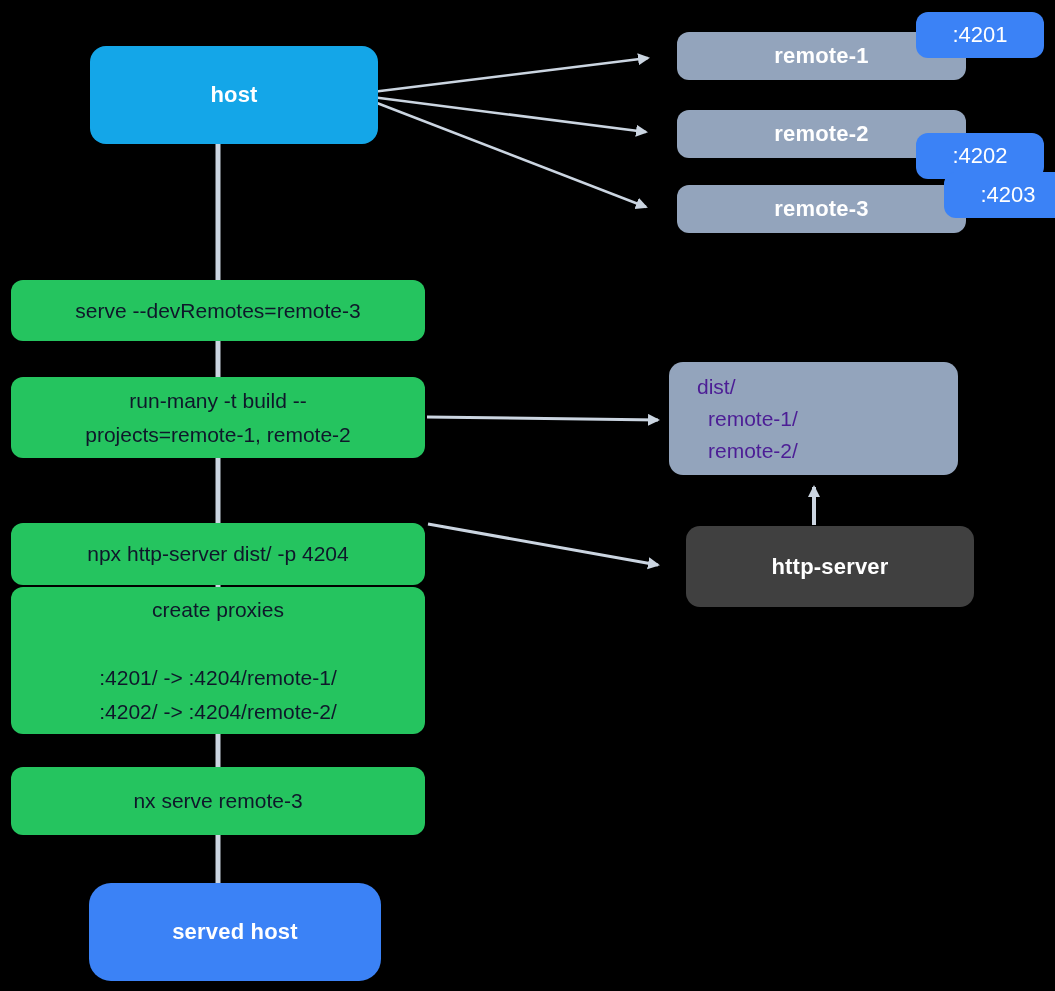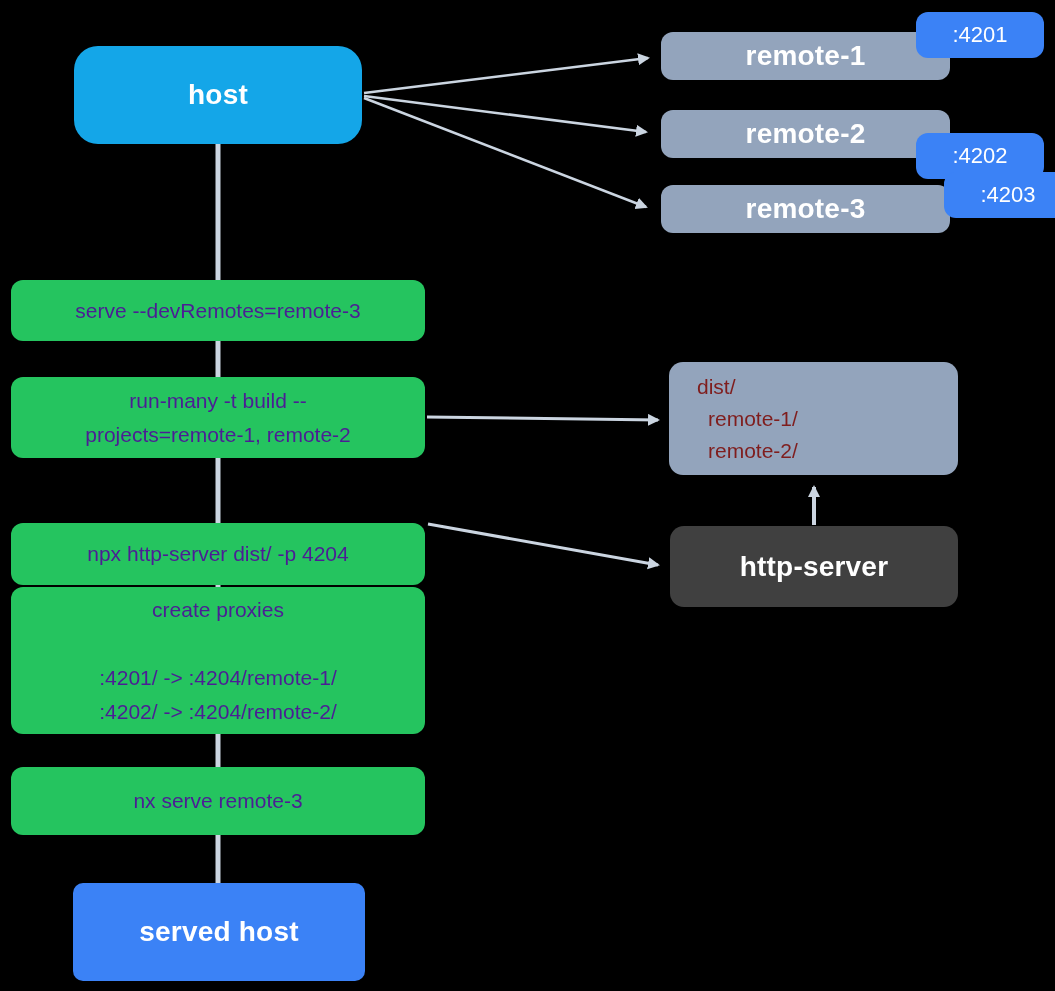--- a/index.html
+++ b/index.html
@@ -24,29 +24,29 @@
   .node {
     position: absolute;
     box-sizing: border-box;
     display: flex;
     flex-direction: column;
     align-items: center;
     justify-content: center;
     color: #ffffff;
     z-index: 2;
   }
-  .node-bold { font-weight: 700; font-size: 28px; letter-spacing: 0.2px; }
+  .node-bold { font-weight: 700; font-size: 22px; letter-spacing: 0.2px; margin-left: 16px; }
 
   .host-node {
     left: 74px; top: 46px; width: 288px; height: 98px;
-    background: #14a6e8; border-radius: 24px;
+    background: #14a6e8; border-radius: 16px;
   }
   .served-host-node {
     left: 73px; top: 883px; width: 292px; height: 98px;
-    background: #3b82f6; border-radius: 10px;
+    background: #3b82f6; border-radius: 22px;
   }
   .remote-node {
     left: 661px; width: 289px; height: 48px;
     background: #93a4bc; border-radius: 12px;
     z-index: 1;
   }
   #remote-0 { top: 32px; }
   #remote-1 { top: 110px; }
   #remote-2 { top: 185px; }
   .port-badge {
@@ -55,34 +55,34 @@
     font-size: 22px; font-weight: 500;
     z-index: 3;
   }
   #badge-0 { top: 12px; }
   #badge-1 { top: 97px; margin-top: 36px; }
   #badge-2 { top: 172px; margin-left: 28px; }
 
   .step-node {
     left: 11px; width: 414px;
     background: #25c45f; border-radius: 12px;
-    font-size: 21px; color: #4c1d95;
+    font-size: 21px; color: #0f172a;
   }
   .step-line { line-height: 34px; min-height: 34px; text-align: center; white-space: pre; }
   #step-0 { top: 280px; height: 61px; }
   #step-1 { top: 377px; height: 81px; }
   #step-2 { top: 523px; height: 62px; }
   #step-3 { top: 587px; height: 147px; }
   #step-4 { top: 767px; height: 68px; }
 
   .dist-node {
     left: 669px; top: 362px; width: 289px; height: 113px;
     background: #93a4bc; border-radius: 14px;
     align-items: stretch; justify-content: center;
-    font-size: 21px; color: #7f1d1d;
+    font-size: 21px; color: #4c1d95;
   }
   .dist-line { line-height: 32px; text-align: left; padding-left: 28px; white-space: pre; }
   .dist-line.indent { padding-left: 39px; }
 
   .http-server-node {
     left: 670px; top: 526px; width: 288px; height: 81px;
     background: #404040; border-radius: 14px;
   }
 </style>
 </head>

